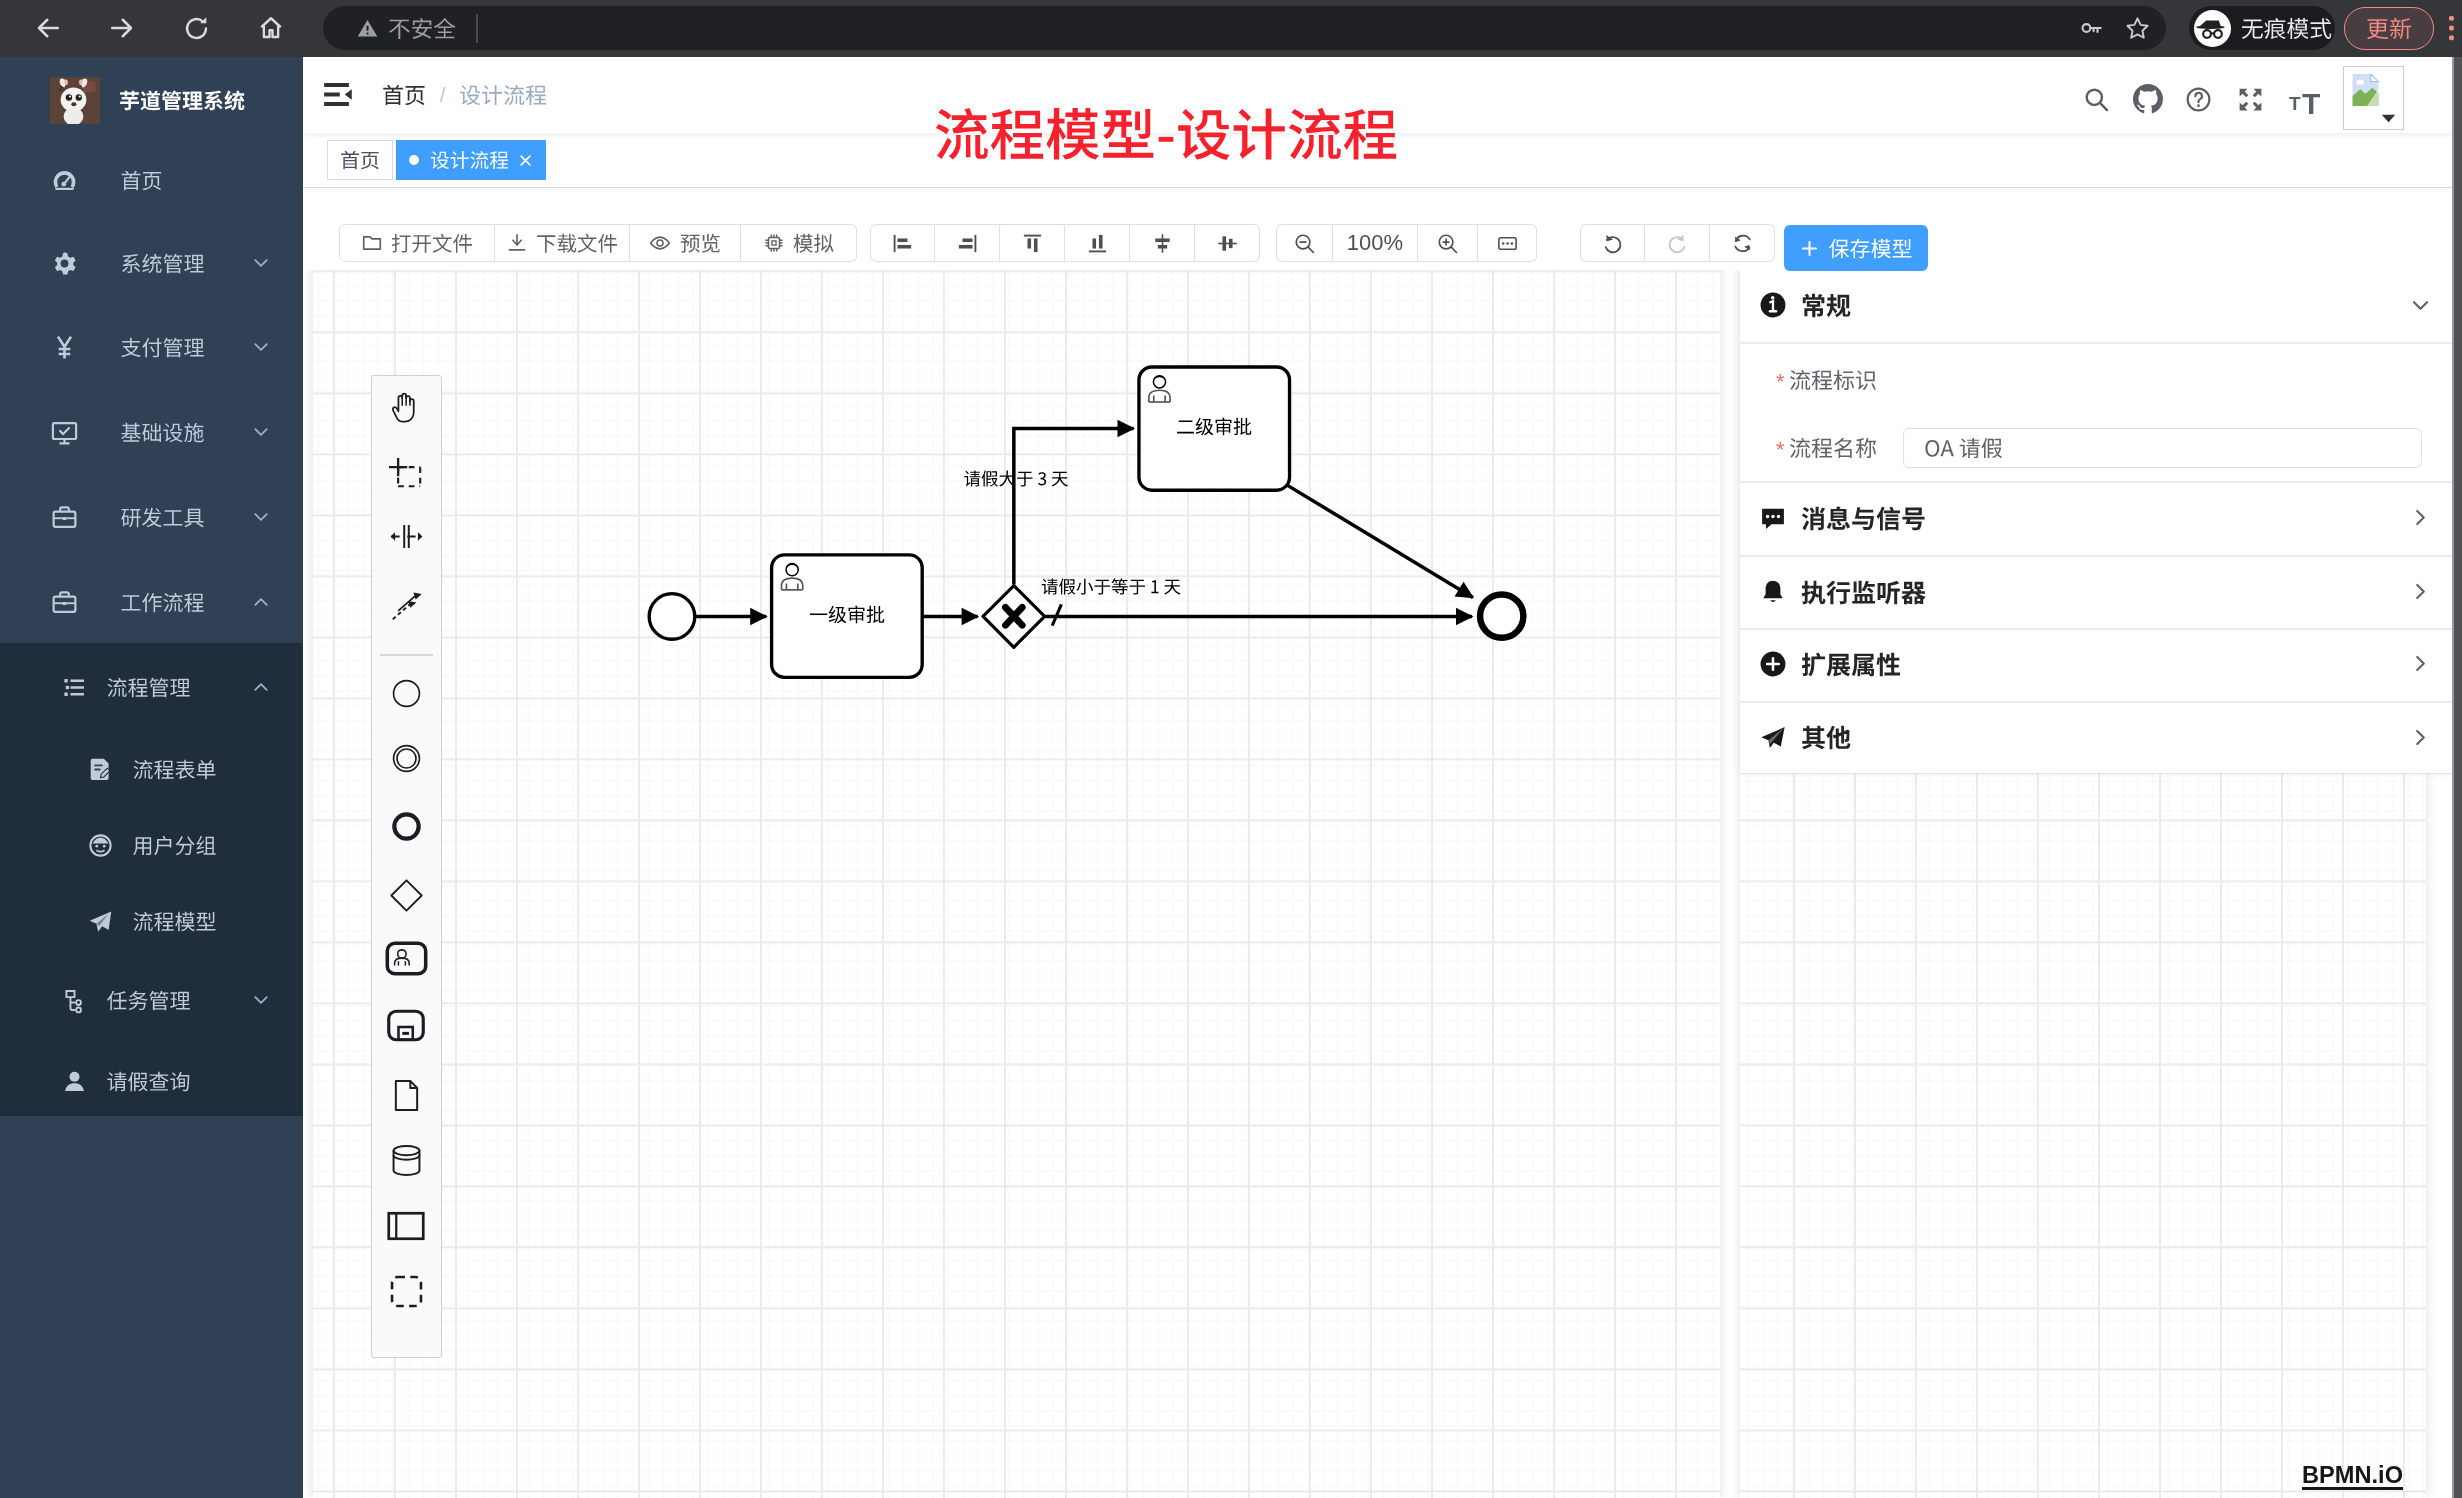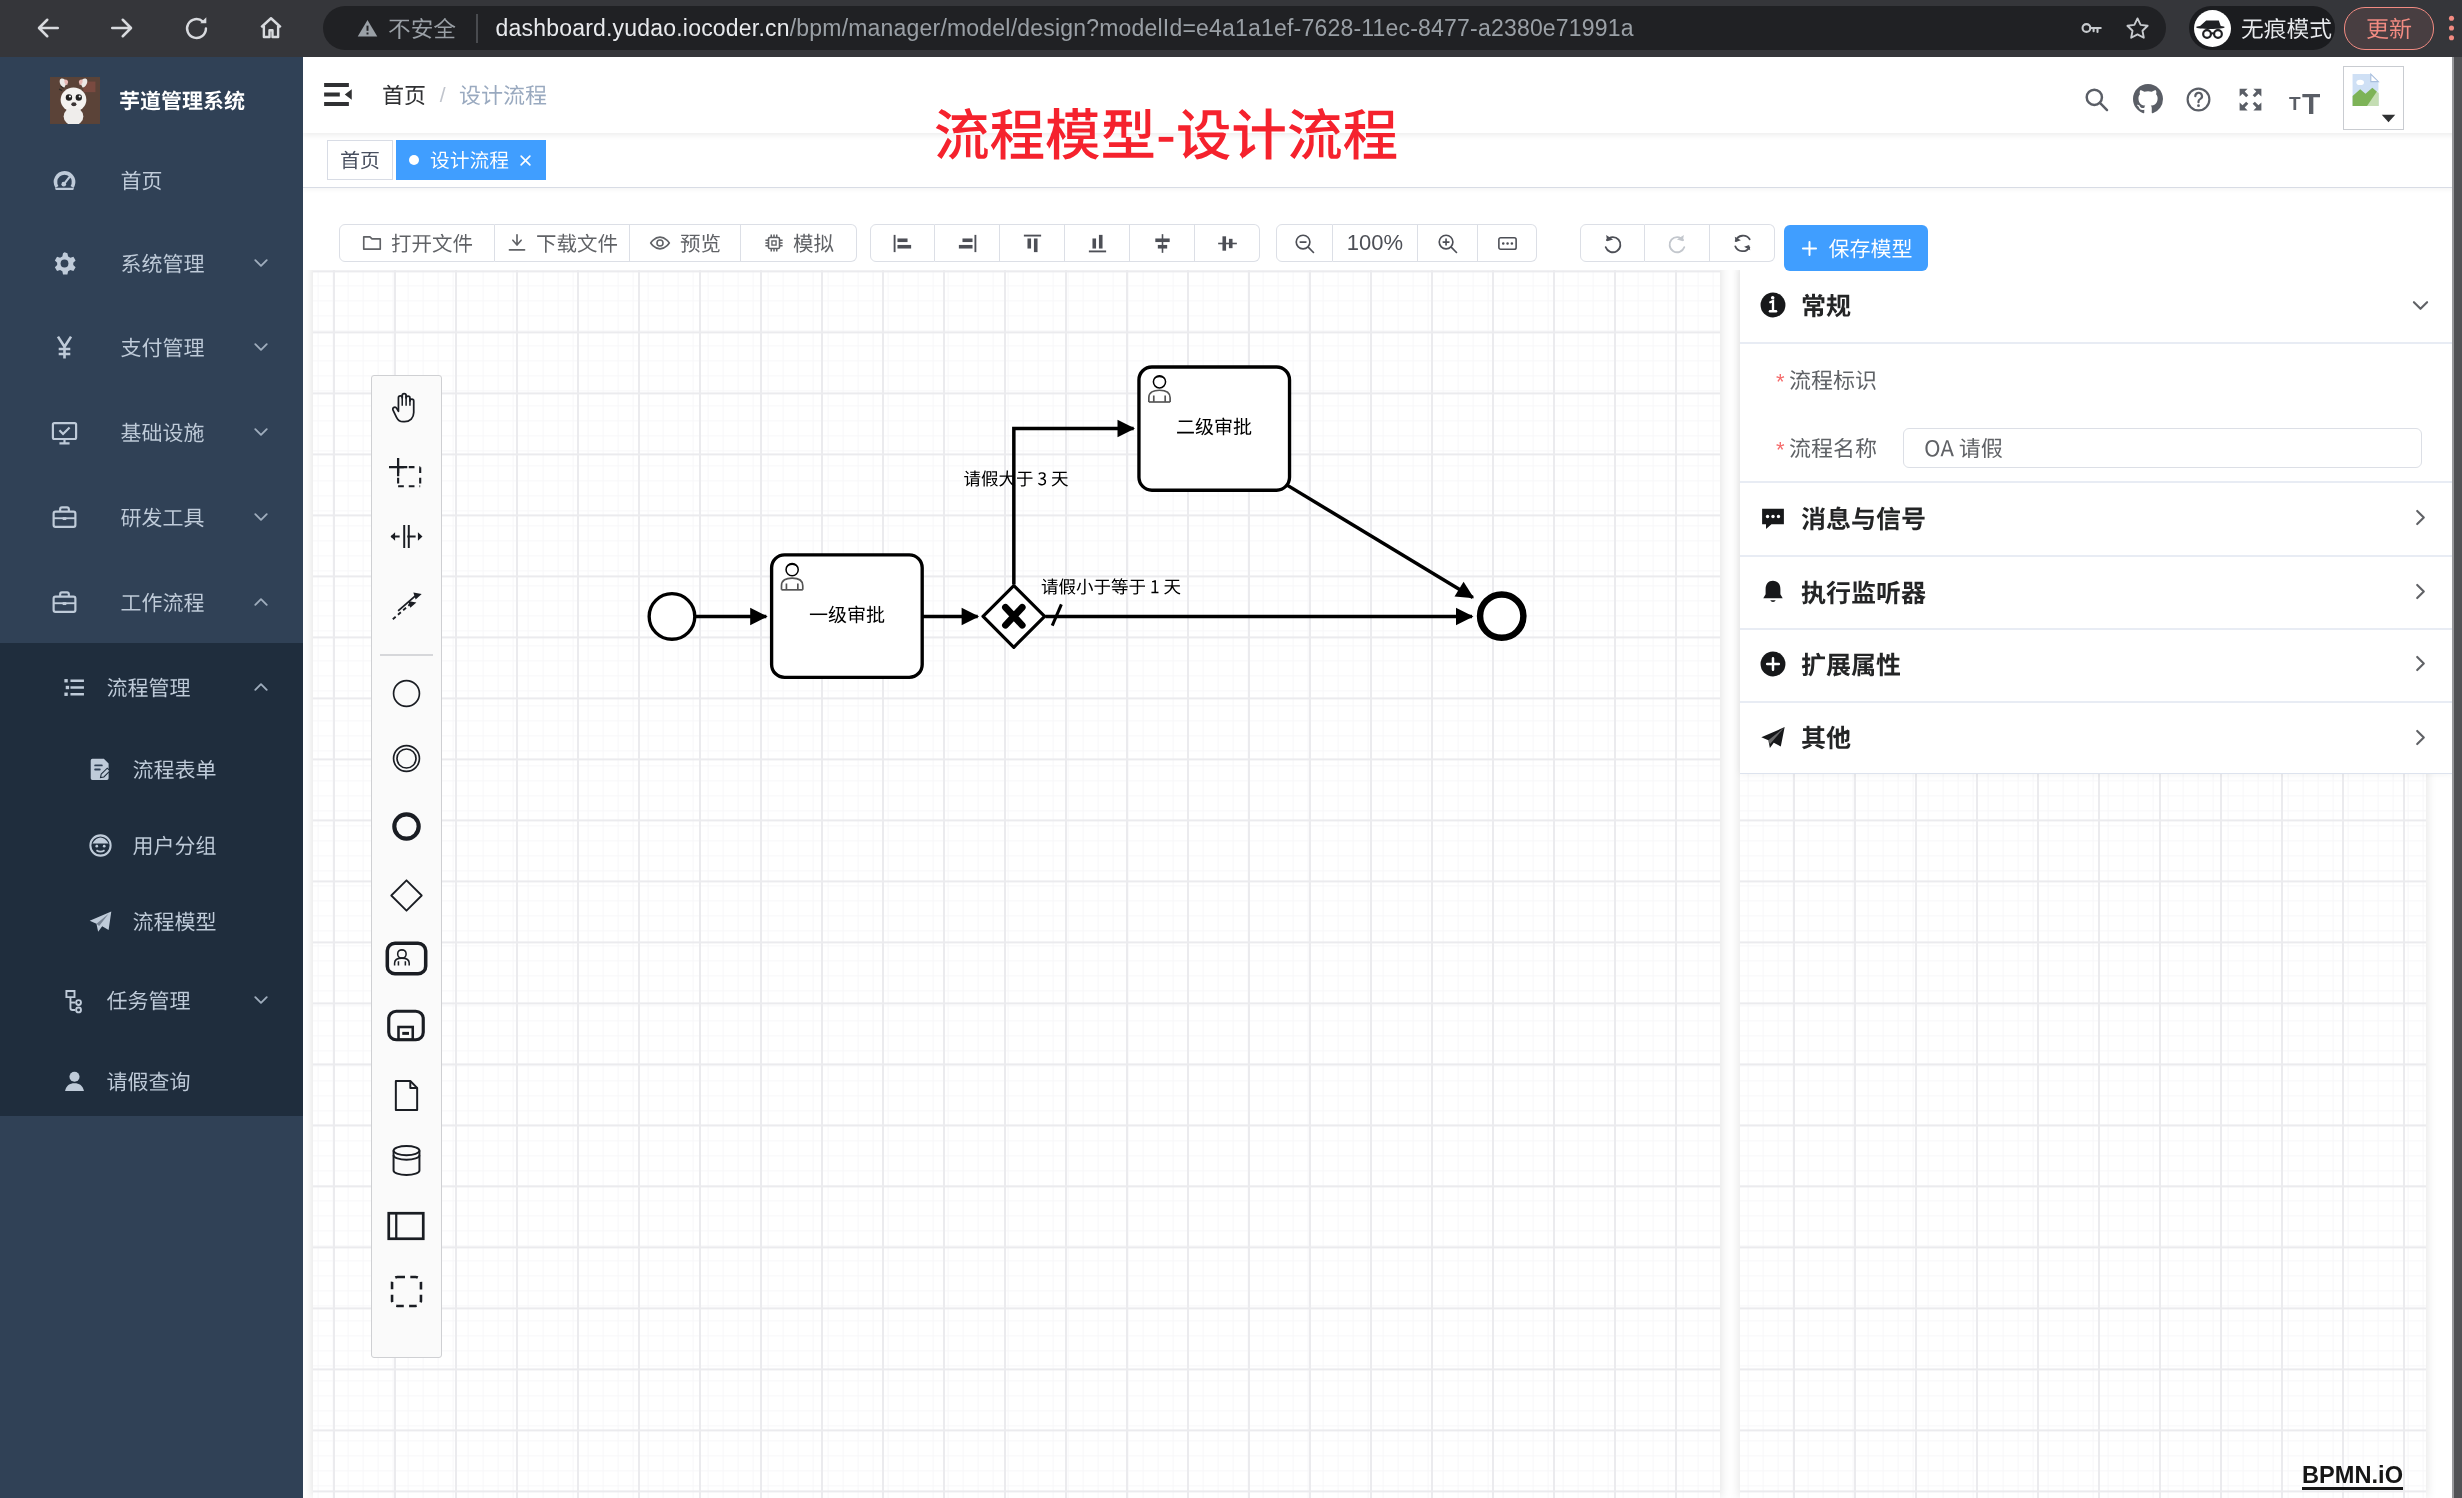--- a/index.html
+++ b/index.html
@@ -242,21 +242,20 @@
         <span class="sr">不安全</span>
         <svg class="tg " aria-hidden="true" width="68" height="23" viewBox="0 -110 375 125" fill="#9aa0a6">
           <g transform="scale(1,-1)">
             <use href="#g0" x="0"></use>
             <use href="#g1" x="125"></use>
             <use href="#g2" x="250"></use>
           </g>
         </svg>
       </span>
       <span class="urlsep"></span>
-      <span class="urltxt"><span class="uhost">dashboard.yudao.iocoder.cn</span><span class="upath">/bpm/manager/model/design?modelId=e4a1a1ef-7628-11ec-8477-a2380e71991a</span></span>
       <span style="flex:1"></span>
       <span class="ic" style="margin-right:20px; color:#c8cbcf;">
         <svg width="26" height="26" viewBox="0 0 40 40" fill="none" stroke="currentColor">
           <circle cx="13" cy="20" r="6" stroke-width="3.2"></circle>
           <path d="M19 20h16m-5 0v6m-6-6v5" stroke-width="3.2" stroke-linecap="round"></path>
         </svg>
       </span>
       <span class="ic" style="margin-right:15px; color:#c8cbcf;">
         <svg width="27" height="27" viewBox="0 0 40 40" fill="none" stroke="currentColor">
           <path d="m20 5 4.6 9.6 10.4 1.4-7.6 7.3 1.9 10.4L20 28.7l-9.3 5 1.9-10.4L5 16l10.4-1.4Z" stroke-width="2.8" stroke-linejoin="round"></path>

